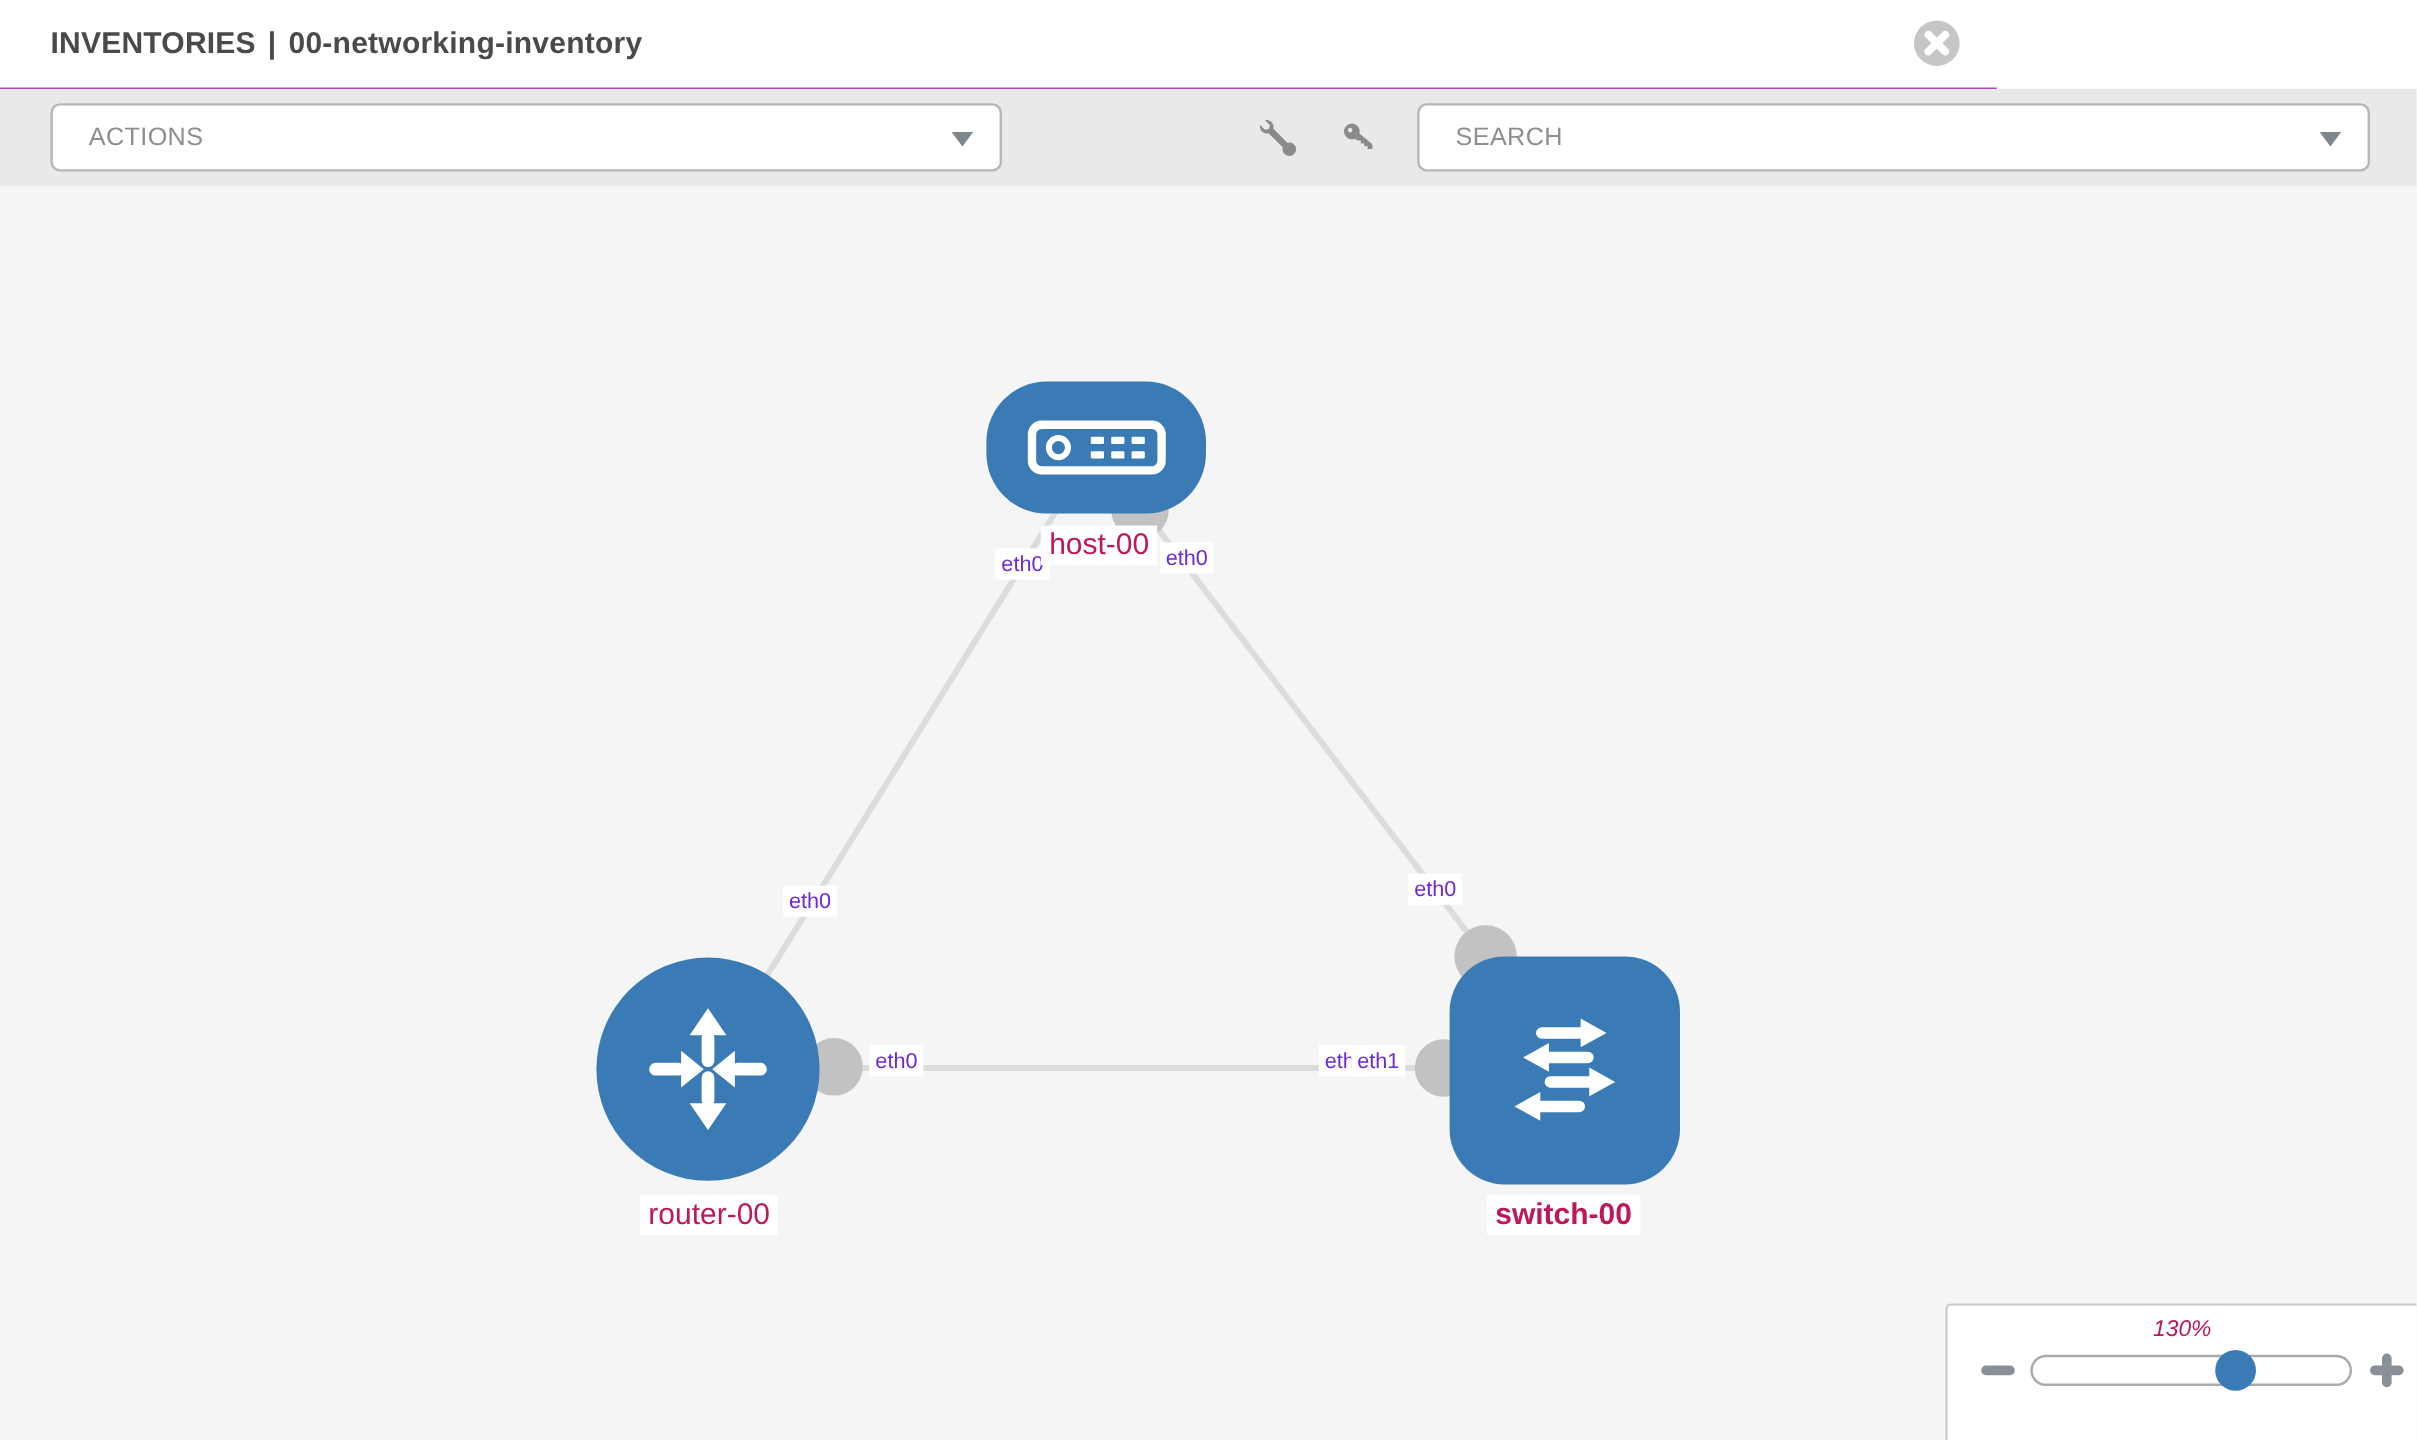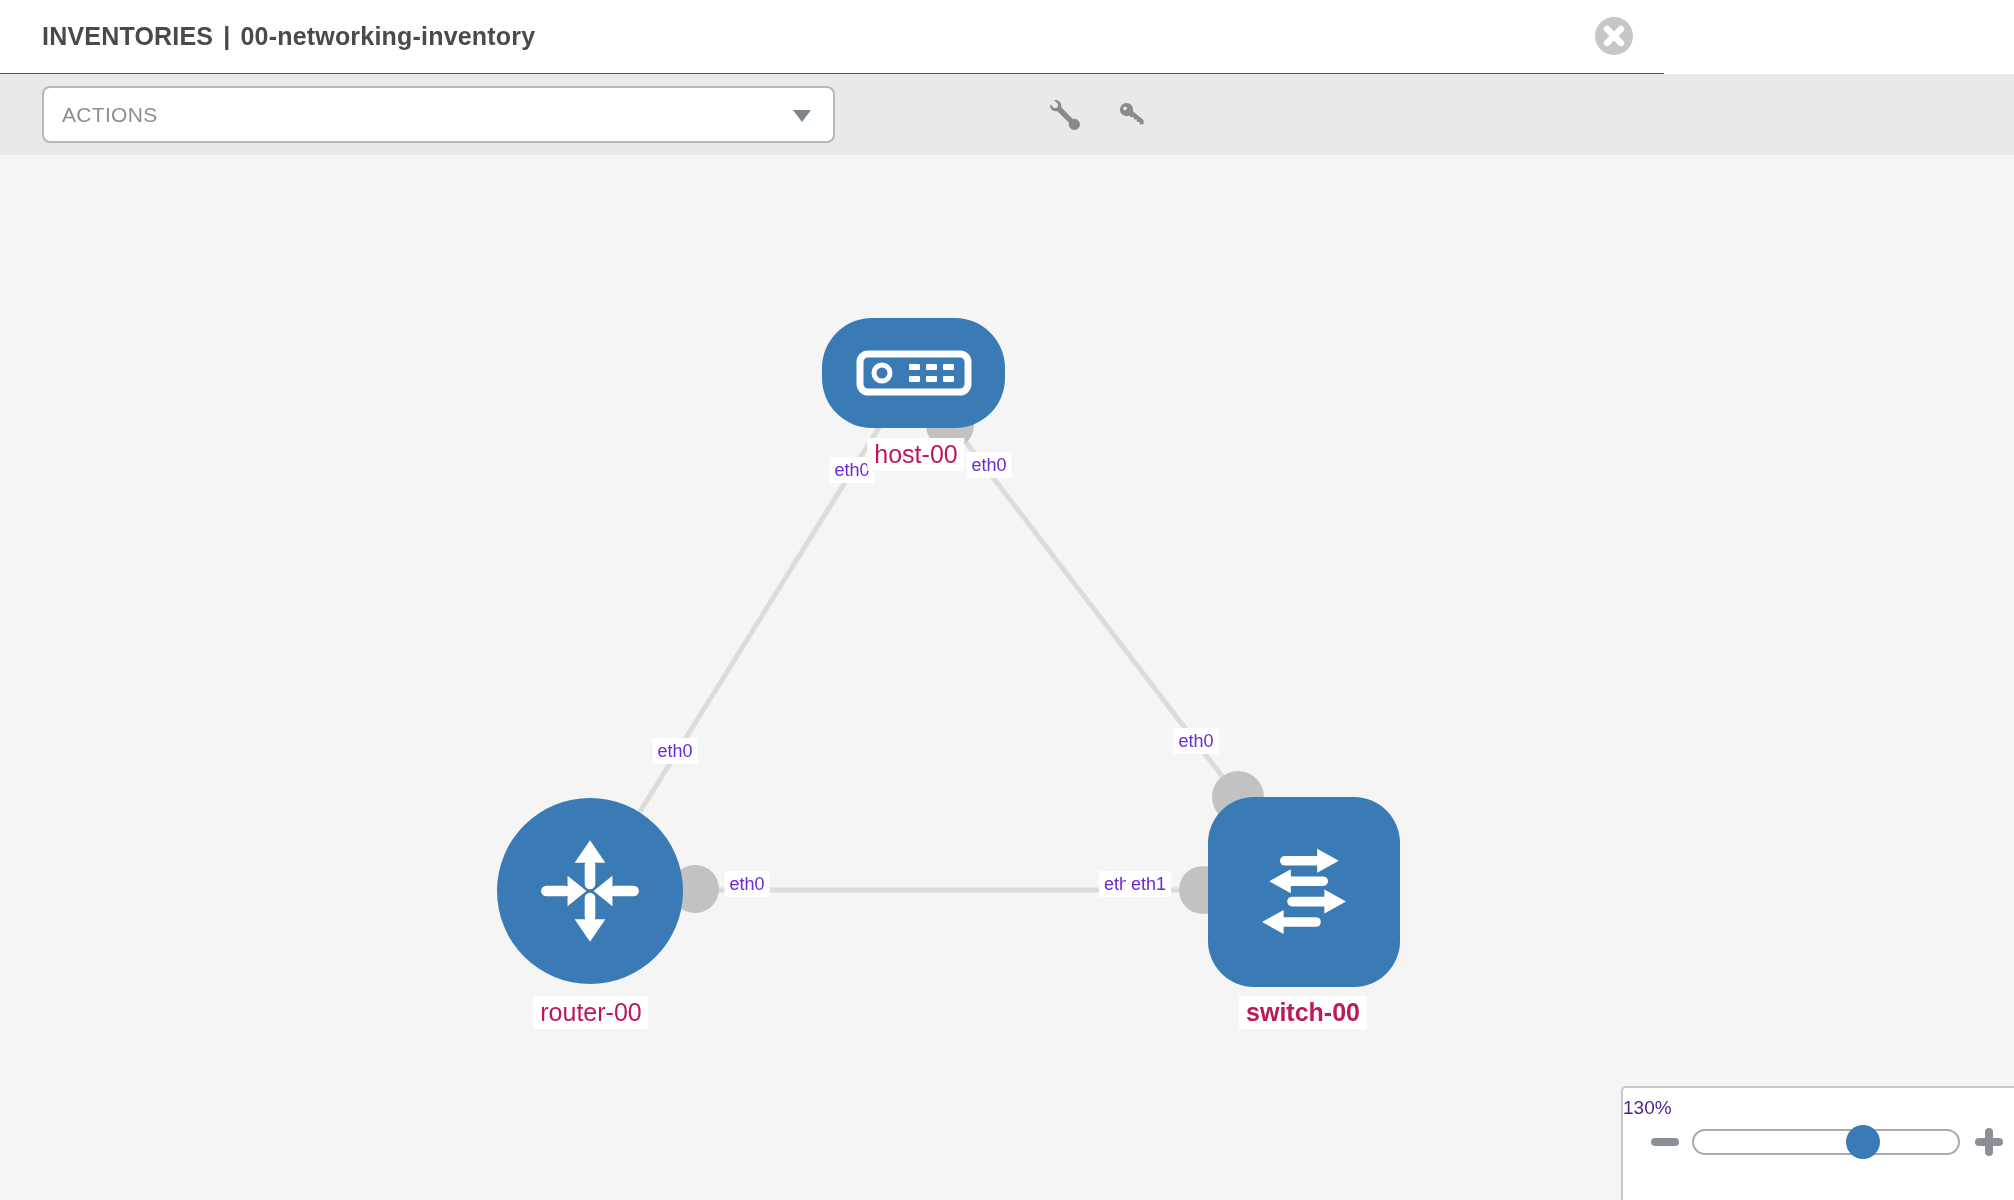--- a/index.html
+++ b/index.html
@@ -24,21 +24,21 @@
   .toolbar{
     position:absolute;left:0;top:74px;width:2014px;height:81px;
     background:#e9e9e9;border-bottom:1px solid #d2d2d2;
   }
   .tb-select{
     position:absolute;top:12px;height:53px;background:#ffffff;
     border:2px solid #b7b7b7;border-radius:8px;
     display:flex;align-items:center;cursor:pointer;
   }
   .tb-select .lbl{
-    padding-left:18px;font-size:21px;color:#8e8e8e;letter-spacing:.3px;
+    padding-left:30px;font-size:21px;color:#8e8e8e;letter-spacing:.3px;
   }
   .tb-select .caret{
     position:absolute;right:22px;top:50%;margin-top:-5px;
     width:0;height:0;border-left:9px solid transparent;border-right:9px solid transparent;
     border-top:12px solid #7d858d;
   }
   .actions-select{left:42px;width:789px;}
   .search-select{left:1181px;width:790px;}
   .tb-icon{position:absolute;top:26px;width:30px;height:30px;cursor:pointer;}
   .wrench{left:1050px;}
@@ -63,22 +63,22 @@
     font-size:25px;line-height:1;padding:4px 7px;white-space:nowrap;
     transform:translateX(-50%);
   }
   
   .zoom-panel{
     position:absolute;left:1621px;top:931px;width:391px;height:114px;z-index:5;
     background:#ffffff;border-left:2px solid #c9c9c9;border-top:2px solid #c9c9c9;
     border-top-left-radius:5px;
   }
   .zoom-pct{
-    position:absolute;left:0;top:9px;width:100%;text-align:left;
-    font-size:19px;color:#4c1d95;
+    position:absolute;left:0;top:9px;width:100%;text-align:center;
+    font-size:19px;color:#be185d;font-style:italic;
   }
   .zoom-minus{position:absolute;left:28px;top:50px;width:28px;height:8px;border-radius:4px;background:#8a9097;cursor:pointer;}
   .zoom-plus{position:absolute;left:350px;top:38px;width:32px;height:32px;cursor:pointer;}
   .zoom-plus .h{position:absolute;left:2px;top:12px;width:28px;height:8px;border-radius:4px;background:#8a9097;}
   .zoom-plus .v{position:absolute;left:12px;top:2px;width:8px;height:28px;border-radius:4px;background:#8a9097;}
   .zoom-track{
     position:absolute;left:69px;top:41px;width:264px;height:22px;
     background:#ffffff;border:2px solid #aaaaaa;border-radius:14px;cursor:pointer;
   }
   .zoom-thumb{
@@ -114,20 +114,24 @@
       <svg width="30" height="30" viewBox="0 0 16 16">
         <path fill="#8a8a8a" d="M.102 2.223A3.004 3.004 0 0 0 3.78 5.897l6.341 6.252A3.003 3.003 0 0 0 13 16a3 3 0 1 0-.851-5.878L5.897 3.781A3.004 3.004 0 0 0 2.223.1l2.141 2.142L4 4l-1.757.364L.102 2.223z"></path>
       </svg>
     </div>
     <div class="tb-icon key">
       <svg width="30" height="30" viewBox="0 0 16 16">
         <path fill="#8a8a8a" transform="rotate(40 8 8)" d="M3.5 11.5a3.5 3.5 0 1 1 3.163-5H14L15.5 8 14 9.5l-1-1-1 1-1-1-1 1-1-1-1 1H6.663a3.5 3.5 0 0 1-3.163 2zM2.5 9a1 1 0 1 0 0-2 1 1 0 0 0 0 2z"></path>
       </svg>
     </div>
 
+    <div class="tb-select search-select">
+      <span class="lbl">SEARCH</span>
+      <span class="caret"></span>
+    </div>
   </div>
 
   <div class="canvas">
 
     <svg class="links-svg" width="2014" height="1045">
       <line x1="913" y1="218" x2="590" y2="737" stroke="#dcdcdc" stroke-width="5"></line>
       <line x1="913" y1="218" x2="1238" y2="642" stroke="#dcdcdc" stroke-width="5"></line>
       <line x1="590" y1="735" x2="1235" y2="735" stroke="#dcdcdc" stroke-width="5"></line>
       <circle cx="950" cy="270" r="24" fill="#c2c2c2"></circle>
       <circle cx="695" cy="734" r="24" fill="#c2c2c2"></circle>

